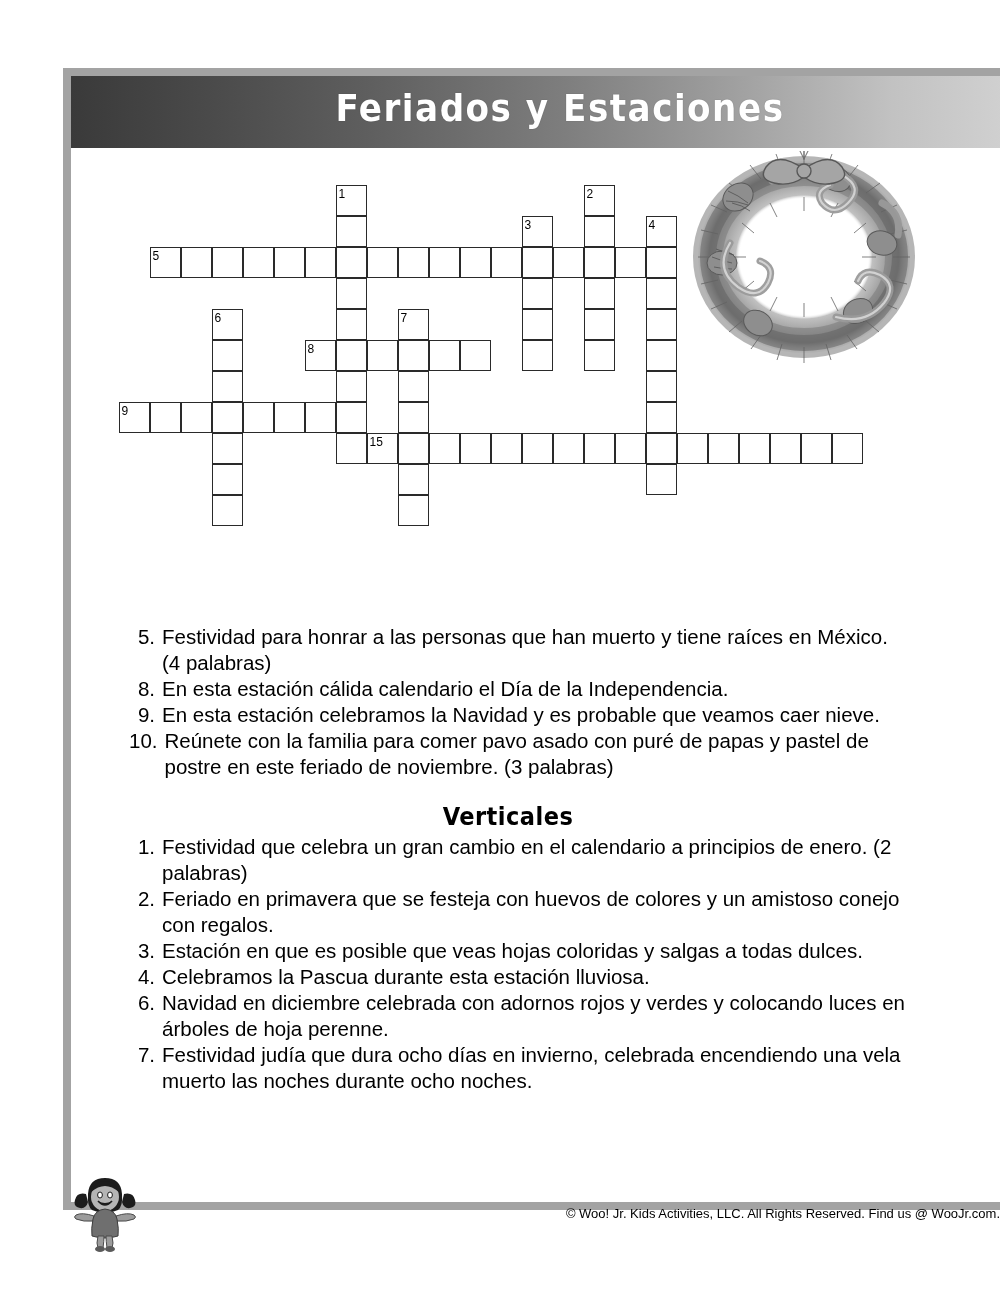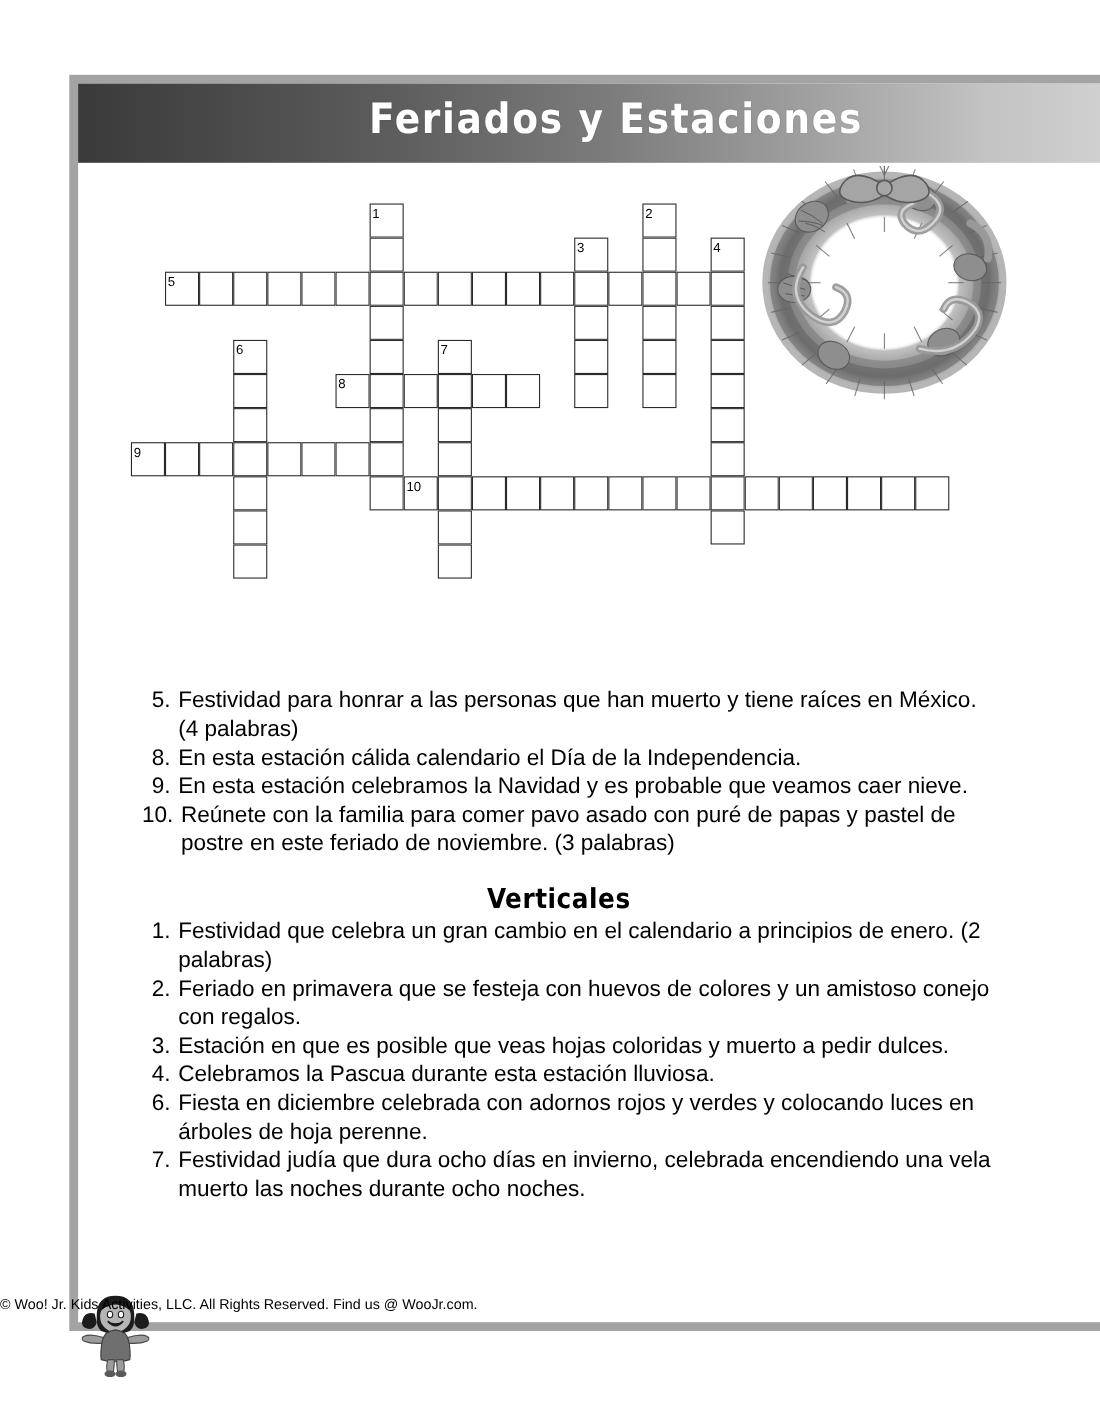--- a/index.html
+++ b/index.html
@@ -108,23 +108,23 @@
     min-width:26px;
     margin-right:7px;
   }
   .clue-text{flex:1 1 auto;}
 
   #verticales-heading{margin-top:22px;}
 
   
   #footer-text{
     position:absolute;
-    left:0; top:1178px;
+    left:0; top:1206px;
     width:1000px;
-    text-align:left;
+    text-align:right;
     font-size:13px;
     color:#000;
     font-family:"Liberation Sans",sans-serif;
   }
   #mascot{
     position:absolute;
     left:74px; top:1172px;
     width:62px; height:80px;
   }
 </style>
@@ -318,21 +318,21 @@
       <div class="cw-cell" style="left: 713px; top: 248px;"></div>
       <span class="cw-num" style="left: 219.5px; top: 2.5px;">1</span>
       <span class="cw-num" style="left: 467.5px; top: 2.5px;">2</span>
       <span class="cw-num" style="left: 405.5px; top: 33.5px;">3</span>
       <span class="cw-num" style="left: 529.5px; top: 33.5px;">4</span>
       <span class="cw-num" style="left: 33.5px; top: 64.5px;">5</span>
       <span class="cw-num" style="left: 95.5px; top: 126.5px;">6</span>
       <span class="cw-num" style="left: 281.5px; top: 126.5px;">7</span>
       <span class="cw-num" style="left: 188.5px; top: 157.5px;">8</span>
       <span class="cw-num" style="left: 2.5px; top: 219.5px;">9</span>
-      <span class="cw-num" style="left: 250.5px; top: 250.5px;">10</span>
+      <span class="cw-num" style="left: 250.5px; top: 250.5px;">15</span>
     </div>
 
   <div id="clues">
 
     <ul class="clue-list" id="across-list">
         <li class="clue-item">
           <span class="clue-num">5.</span>
           <span class="clue-text">Festividad para honrar a las personas que han muerto y tiene raíces en México. (4 palabras)</span>
         </li>
         <li class="clue-item">
@@ -354,29 +354,29 @@
         <li class="clue-item">
           <span class="clue-num">1.</span>
           <span class="clue-text">Festividad que celebra un gran cambio en el calendario a principios de enero. (2 palabras)</span>
         </li>
         <li class="clue-item">
           <span class="clue-num">2.</span>
           <span class="clue-text">Feriado en primavera que se festeja con huevos de colores y un amistoso conejo con regalos.</span>
         </li>
         <li class="clue-item">
           <span class="clue-num">3.</span>
-          <span class="clue-text">Estación en que es posible que veas hojas coloridas y muerto a pedir dulces.</span>
+          <span class="clue-text">Estación en que es posible que veas hojas coloridas y salgas a todas dulces.</span>
         </li>
         <li class="clue-item">
           <span class="clue-num">4.</span>
           <span class="clue-text">Celebramos la Pascua durante esta estación lluviosa.</span>
         </li>
         <li class="clue-item">
           <span class="clue-num">6.</span>
-          <span class="clue-text">Fiesta en diciembre celebrada con adornos rojos y verdes y colocando luces en árboles de hoja perenne.</span>
+          <span class="clue-text">Navidad en diciembre celebrada con adornos rojos y verdes y colocando luces en árboles de hoja perenne.</span>
         </li>
         <li class="clue-item">
           <span class="clue-num">7.</span>
           <span class="clue-text">Festividad judía que dura ocho días en invierno, celebrada encendiendo una vela muerto las noches durante ocho noches.</span>
         </li>
       </ul>
 
   </div>
 </div>
 

